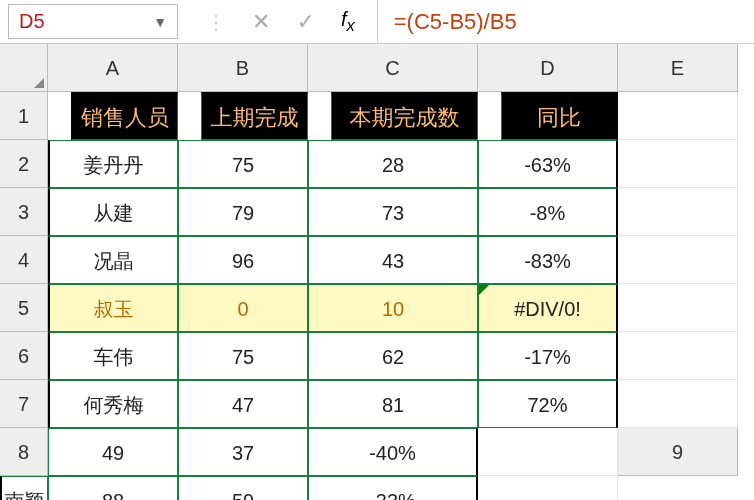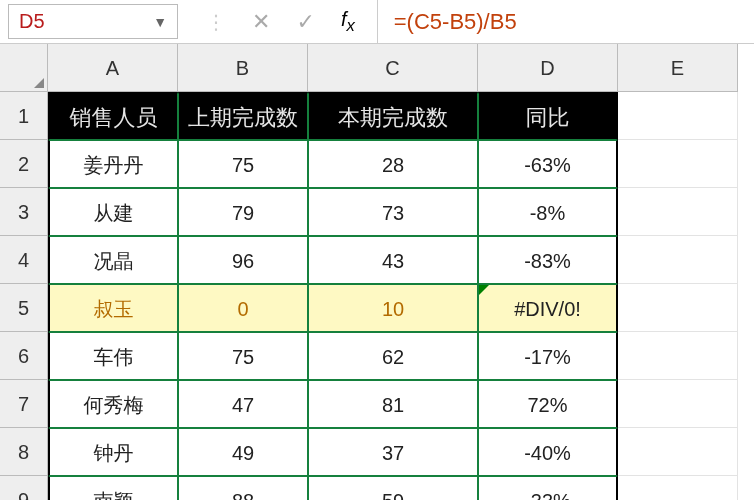--- a/index.html
+++ b/index.html
@@ -96,22 +96,23 @@
     font-size: 20px;
     color: #222;
     line-height: 48px;
     background: #fff;
   }
   .cell.outside { border-right:1px solid #e3e3e3; border-bottom:1px solid #e3e3e3; }
 
   
   .hdr {
     background: #000;
-    color: #e5e5e5;
+    color: #fdba74;
     font-size: 22px;
+    margin-left: 23px;
   }
 
   
   .dr { border: 1px solid #15803d; }
   .dr-left { border-left: 2px solid #000; }
   .dr-right { border-right: 2px solid #000; }
   .dr-top { border-top: 2px solid #000; }
   .dr-bottom { border-bottom: 2px solid #000; }
 
   
@@ -197,21 +198,20 @@
   <div class="cell outside"></div>
 
   <div class="row-head">7</div>
   <div class="cell dr dr-left">何秀梅</div>
   <div class="cell dr">47</div>
   <div class="cell dr">81</div>
   <div class="cell dr dr-right">72%</div>
   <div class="cell outside"></div>
 
   <div class="row-head">8</div>
-  <div class="cell dr dr-left">钟丹</div>
   <div class="cell dr">49</div>
   <div class="cell dr">37</div>
   <div class="cell dr dr-right">-40%</div>
   <div class="cell outside"></div>
 
   <div class="row-head">9</div>
   <div class="cell dr dr-left dr-bottom">南颖</div>
   <div class="cell dr dr-bottom">88</div>
   <div class="cell dr dr-bottom">59</div>
   <div class="cell dr dr-right dr-bottom">-33%</div>

